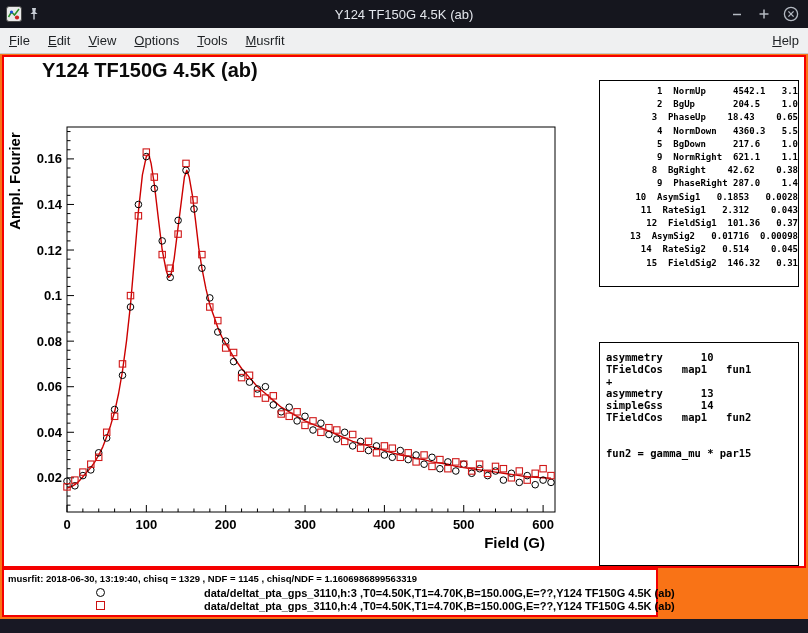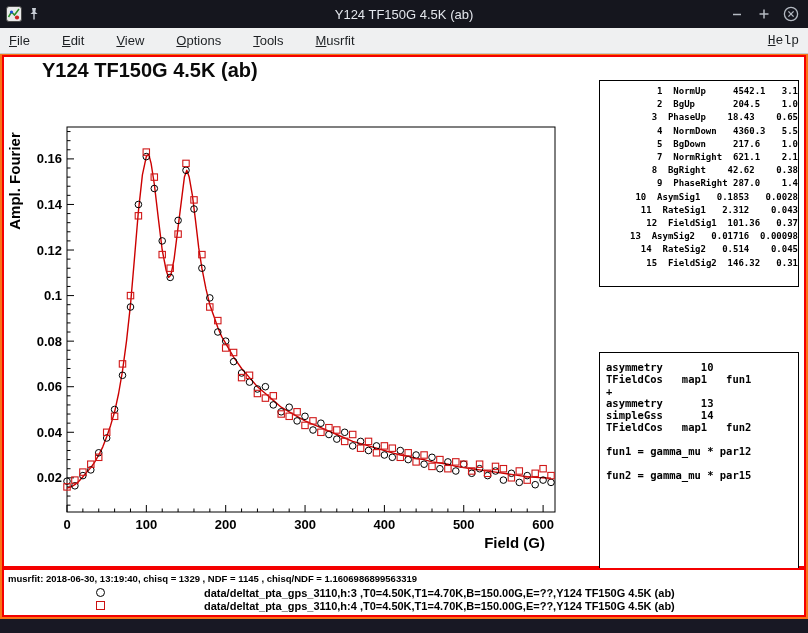--- a/index.html
+++ b/index.html
@@ -8,42 +8,42 @@
   
   .titlebar{position:absolute;left:0;top:0;width:808px;height:28px;background:#15161e;
             display:flex;align-items:center;}
   .tb-icon{margin-left:6px;display:flex;}
   .tb-pin{margin-left:6px;display:flex;}
   .tb-title{position:absolute;left:50%;transform:translateX(-50%);color:#e3e6ec;font-size:13px;white-space:nowrap;}
   .tb-buttons{position:absolute;right:8px;top:0;height:28px;display:flex;align-items:center;gap:9px;}
   .tb-btn{width:18px;height:18px;display:flex;align-items:center;justify-content:center;}
   
   .menubar{position:absolute;left:0;top:28px;width:808px;height:26px;background:#eff0f1;
-           border-bottom:1px solid #c6c9cc;display:flex;align-items:center;gap:32px;
+           border-bottom:1px solid #c6c9cc;display:flex;align-items:center;gap:18px;
            padding:0 9px;box-sizing:border-box;font-size:13px;color:#1d2023;}
   .menu-item{white-space:nowrap;}
-  .menu-item.right{margin-left:auto;font-family:Liberation Mono, monospace;}
+  .menu-item.right{margin-left:auto;}
   .accel{text-decoration:underline;}
   
   .main-box{position:absolute;left:2px;top:55px;width:804px;height:513px;border:2px solid #f40000;
             background:#ffffff;box-sizing:border-box;}
   .plot-title{position:absolute;left:38px;top:2px;font-size:20px;font-weight:bold;color:#0a0a0a;white-space:nowrap;}
   svg.chart{position:absolute;left:0;top:0;}
   .tick{font:bold 13px "Liberation Sans",sans-serif;fill:#000;}
   .axis-title{font:bold 15px "Liberation Sans",sans-serif;fill:#000;}
   .pbox{position:absolute;border:1px solid #000;background:#fff;
         font-family:"DejaVu Sans Mono",monospace;color:#000;box-sizing:border-box;}
   .pbox1{left:595px;top:23px;width:200px;height:207px;font-size:9px;font-weight:bold;
          padding:4px 0 0 5px;text-align:right;}
   .pbox1 .prow{white-space:pre;line-height:13.2px;}
-  .pbox2{left:595px;top:295px;width:200px;height:224px;font-size:10.5px;font-weight:bold;
+  .pbox2{left:595px;top:285px;width:200px;height:224px;font-size:10.5px;font-weight:bold;
          padding:8px 0 0 6px;}
   .pbox2 .tline{white-space:pre;line-height:12px;min-height:12px;}
   
-  .legend-box{position:absolute;left:2px;top:568px;width:804px;height:49px;border:2px solid #f40000;
+  .legend-box{position:absolute;left:2px;top:568px;width:656px;height:49px;border:2px solid #f40000;
               background:#fff;box-sizing:border-box;}
   .fit-info{position:absolute;left:4px;top:3px;font-size:9.5px;font-weight:bold;color:#000;white-space:nowrap;}
   .legend-rows{position:absolute;left:0;top:16px;width:100%;}
   .leg-row{position:relative;height:13px;}
   .leg-marker{position:absolute;left:92px;top:2px;width:7px;height:7px;border:1px solid #000;background:transparent;}
   .leg-marker.circle{border-radius:50%;}
   .leg-label{position:absolute;left:200px;top:1px;font-size:11px;font-weight:bold;color:#000;white-space:nowrap;}
   
   .strip{position:absolute;left:0;top:619px;width:808px;height:14px;background:#181824;}
 </style>
@@ -319,39 +319,38 @@
         <rect x="535.9" y="408.5" width="6.4" height="6.4" fill="none" stroke="#d01818" stroke-width="1.1"></rect>
         <rect x="543.8" y="415.4" width="6.4" height="6.4" fill="none" stroke="#d01818" stroke-width="1.1"></rect>
       </svg>
     <div class="plot-title">Y124 TF150G 4.5K (ab)</div>
     <div class="pbox pbox1">
         <div class="prow"> 1  NormUp     4542.1   3.1</div>
         <div class="prow"> 2  BgUp       204.5    1.0</div>
         <div class="prow"> 3  PhaseUp    18.43    0.65</div>
         <div class="prow"> 4  NormDown   4360.3   5.5</div>
         <div class="prow"> 5  BgDown     217.6    1.0</div>
-        <div class="prow"> 7  NormRight  621.1    2.1</div>
+        <div class="prow"> 9  NormRight  621.1    1.1</div>
         <div class="prow"> 8  BgRight    42.62    0.38</div>
         <div class="prow"> 9  PhaseRight 287.0    1.4</div>
         <div class="prow">10  AsymSig1   0.1853   0.0028</div>
         <div class="prow">11  RateSig1   2.312    0.043</div>
         <div class="prow">12  FieldSig1  101.36   0.37</div>
         <div class="prow">13  AsymSig2   0.01716  0.00098</div>
         <div class="prow">14  RateSig2   0.514    0.045</div>
         <div class="prow">15  FieldSig2  146.32   0.31</div>
       </div>
     <div class="pbox pbox2">
         <div class="tline">asymmetry      10</div>
         <div class="tline">TFieldCos   map1   fun1</div>
         <div class="tline">+</div>
         <div class="tline">asymmetry      13</div>
         <div class="tline">simpleGss      14</div>
         <div class="tline">TFieldCos   map1   fun2</div>
         <div class="tline"></div>
-        <div class="tline">fun1 = gamma_mu * par12</div>
         <div class="tline"></div>
         <div class="tline">fun2 = gamma_mu * par15</div>
       </div>
   </div>
 
   <div class="legend-box">
     <div class="fit-info">musrfit: 2018-06-30, 13:19:40, chisq = 1329 , NDF = 1145 , chisq/NDF = 1.1606986899563319</div>
     <div class="legend-rows">
         <div class="leg-row">
           <span class="leg-marker circle" style="border-color: rgb(0, 0, 0);"></span>

